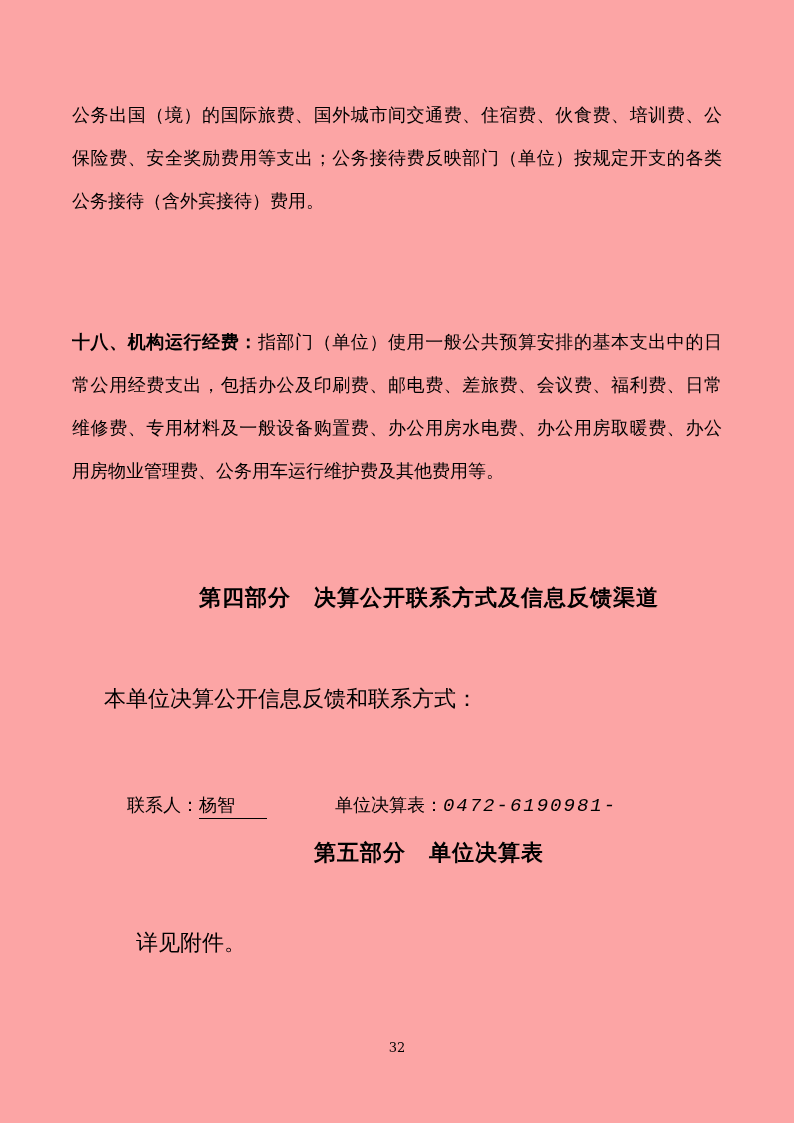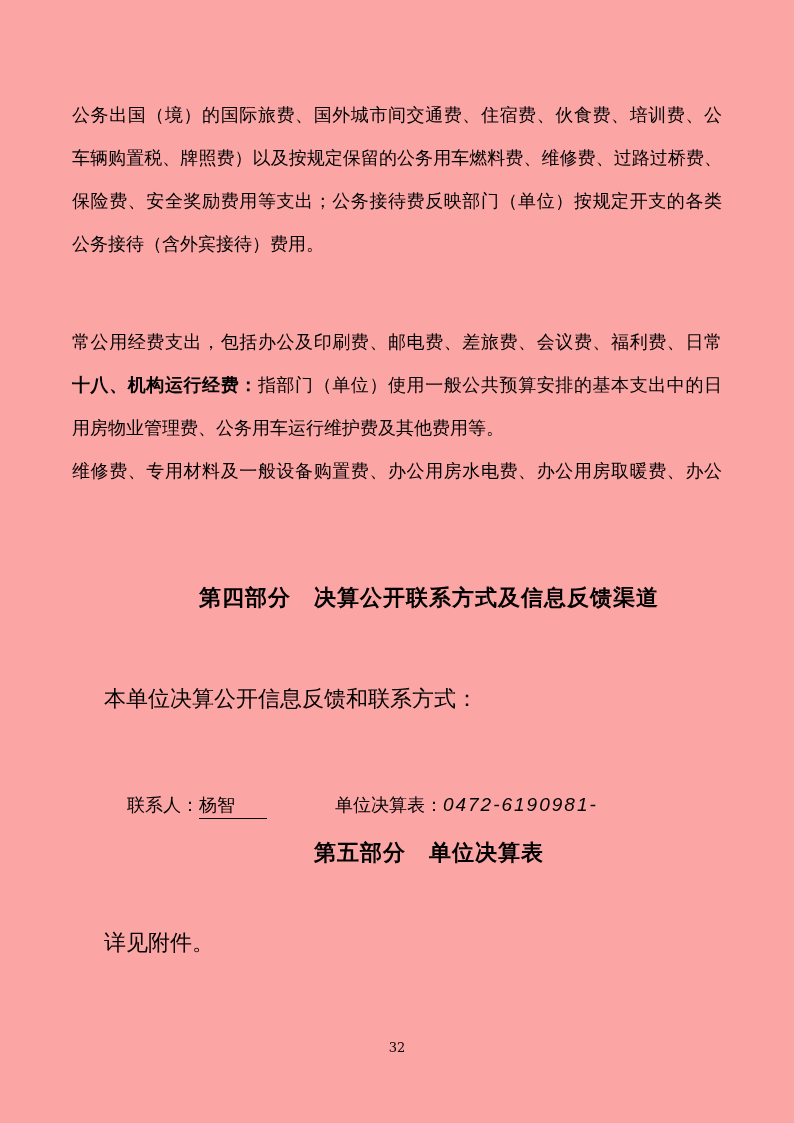--- a/index.html
+++ b/index.html
@@ -72,62 +72,61 @@
     min-width: 68px;
     border-bottom: 1.5px solid #000;
     line-height: 26px;
     margin-top: 20px;
   }
   .contact-gap {
     display: inline-block;
     width: 68px;
   }
   .phone-number {
-    font-family: Liberation Sans, sans-serif;
+    font-family: Liberation Mono, monospace;
     font-style: italic;
     font-size: 19px;
     letter-spacing: 2px;
   }
   .page-number {
     position: absolute;
     left: 0; top: 1038px;
     width: 794px;
     text-align: center;
     font-size: 13px;
     line-height: 20px;
   }
 </style>
 </head>
 <body>
 
 <div class="page">
 
   <div class="para" style="top:93px;">
     <div class="tline">公务出国（境）的国际旅费、国外城市间交通费、住宿费、伙食费、培训费、公</div>
-    <div class="tline">车辆购置税、牌照费）以及按规定保留的公务用车燃料费、维修费、过路过桥费、</div>
     <div class="tline">保险费、安全奖励费用等支出；公务接待费反映部门（单位）按规定开支的各类</div>
     <div class="tline last">公务接待（含外宾接待）费用。</div>
   </div>
 
   <div class="para" style="top:320px;">
-    <div class="tline">常公用经费支出，包括办公及印刷费、邮电费、差旅费、会议费、福利费、日常</div>
     <div class="tline">
       <span class="lead-bold">十八、机构运行经费：</span><span>指部门（单位）使用一般公共预算安排的基本支出中的日</span>
     </div>
+    <div class="tline">常公用经费支出，包括办公及印刷费、邮电费、差旅费、会议费、福利费、日常</div>
+    <div class="tline">维修费、专用材料及一般设备购置费、办公用房水电费、办公用房取暖费、办公</div>
     <div class="tline last">用房物业管理费、公务用车运行维护费及其他费用等。</div>
-    <div class="tline">维修费、专用材料及一般设备购置费、办公用房水电费、办公用房取暖费、办公</div>
   </div>
 
   <div class="sec-heading" style="top:578px;">第四部分　决算公开联系方式及信息反馈渠道</div>
 
   <div class="indent-line" style="top:684px;">本单位决算公开信息反馈和联系方式：</div>
 
   <div class="contact-row">
     <span>联系人：</span><span class="contact-name">杨智</span><span class="contact-gap"></span><span>单位决算表：</span><span class="phone-number">0472-6190981-</span>
   </div>
 
   <div class="sec-heading" style="top:833px;">第五部分　单位决算表</div>
 
-  <div class="indent-line" style="top:928px;">详见附件。</div>
+  <div class="indent-line" style="top:928px;margin-left:32px;">详见附件。</div>
 
   <div class="page-number">32</div>
 
 </div>
 
 </body></html>

